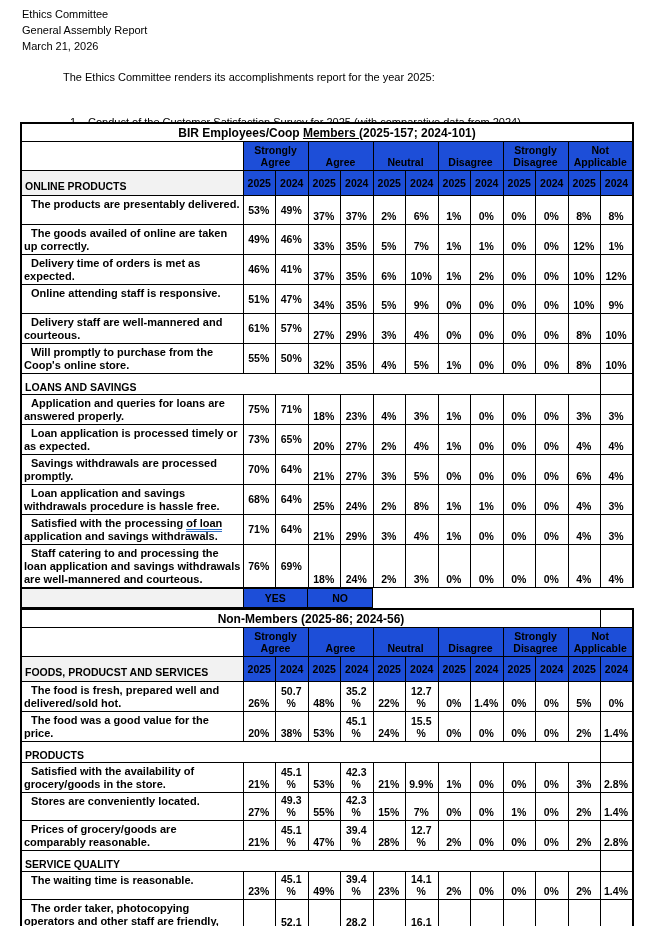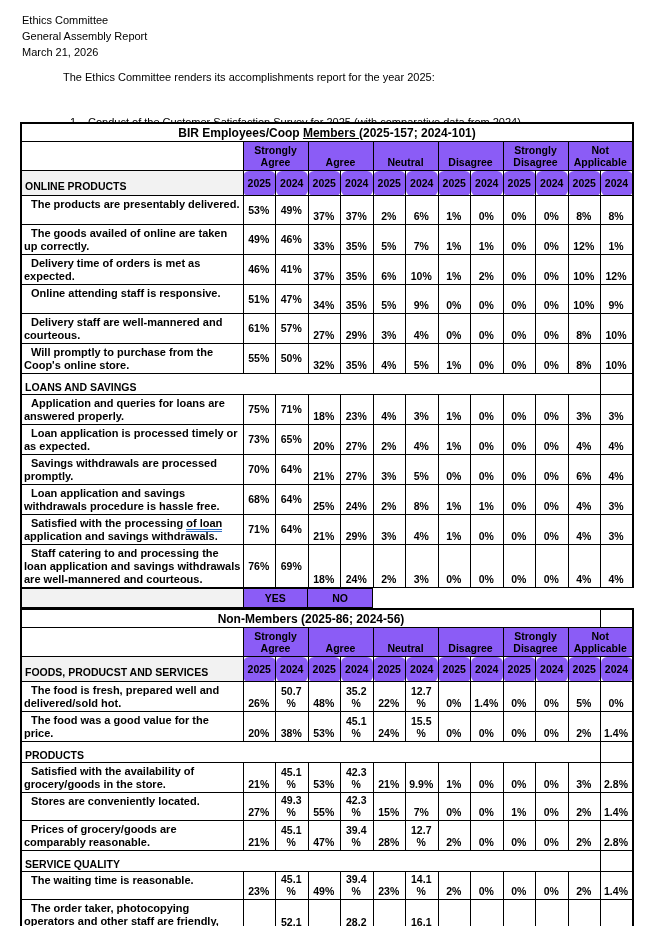--- a/index.html
+++ b/index.html
@@ -5,21 +5,21 @@
   html, body {
     margin: 0; padding: 0;
     width: 654px; height: 926px;
     background: #ffffff;
     font-family: "Liberation Sans", sans-serif;
     color: #000;
     overflow: hidden;
     position: relative;
   }
   .doc-head {
-    position: absolute; left: 22px; top: 12px;
+    position: absolute; left: 22px; top: 6px;
     font-size: 11px; line-height: 16px;
   }
   .intro {
     position: absolute; left: 63px; top: 71px;
     font-size: 11px;
   }
   .list-line {
     position: absolute; left: 70px; top: 97px;
     font-size: 11px;
     margin-top: 19px;
@@ -48,31 +48,31 @@
     border-bottom: 2px solid #000;
   }
   col.c-lab { width: 222px; }
 
   td.title {
     height: 17px; text-align: center; font-size: 12px;
     vertical-align: middle; background: #fff; padding: 0 2px;
   }
   td.title .u { text-decoration: underline; }
 
-  .tan { background: #8b5cf6; }
+  .tan { background: #1d4ed8; }
 
   .group-row td { height: 26px; }
   td.ghead {
     text-align: center; vertical-align: bottom;
     padding: 0 1px 2px 1px; line-height: 12px;
   }
   td.lead-blank { background: #fff; }
 
   .years-row td { height: 17px; }
-  td.yhead { text-align: center; vertical-align: middle; padding: 0; border-radius: 6px; }
+  td.yhead { text-align: center; vertical-align: middle; padding: 0; }
 
   td.sec-label {
     text-align: left; vertical-align: middle;
     padding: 6px 2px 1px 3px; background: #fff;
   }
   .years-row td.sec-label { background: #f2f2f2; }
   .sec-row td { height: 13px; }
   td.blank-last { background: #fff; }
 
   td.lbl {

